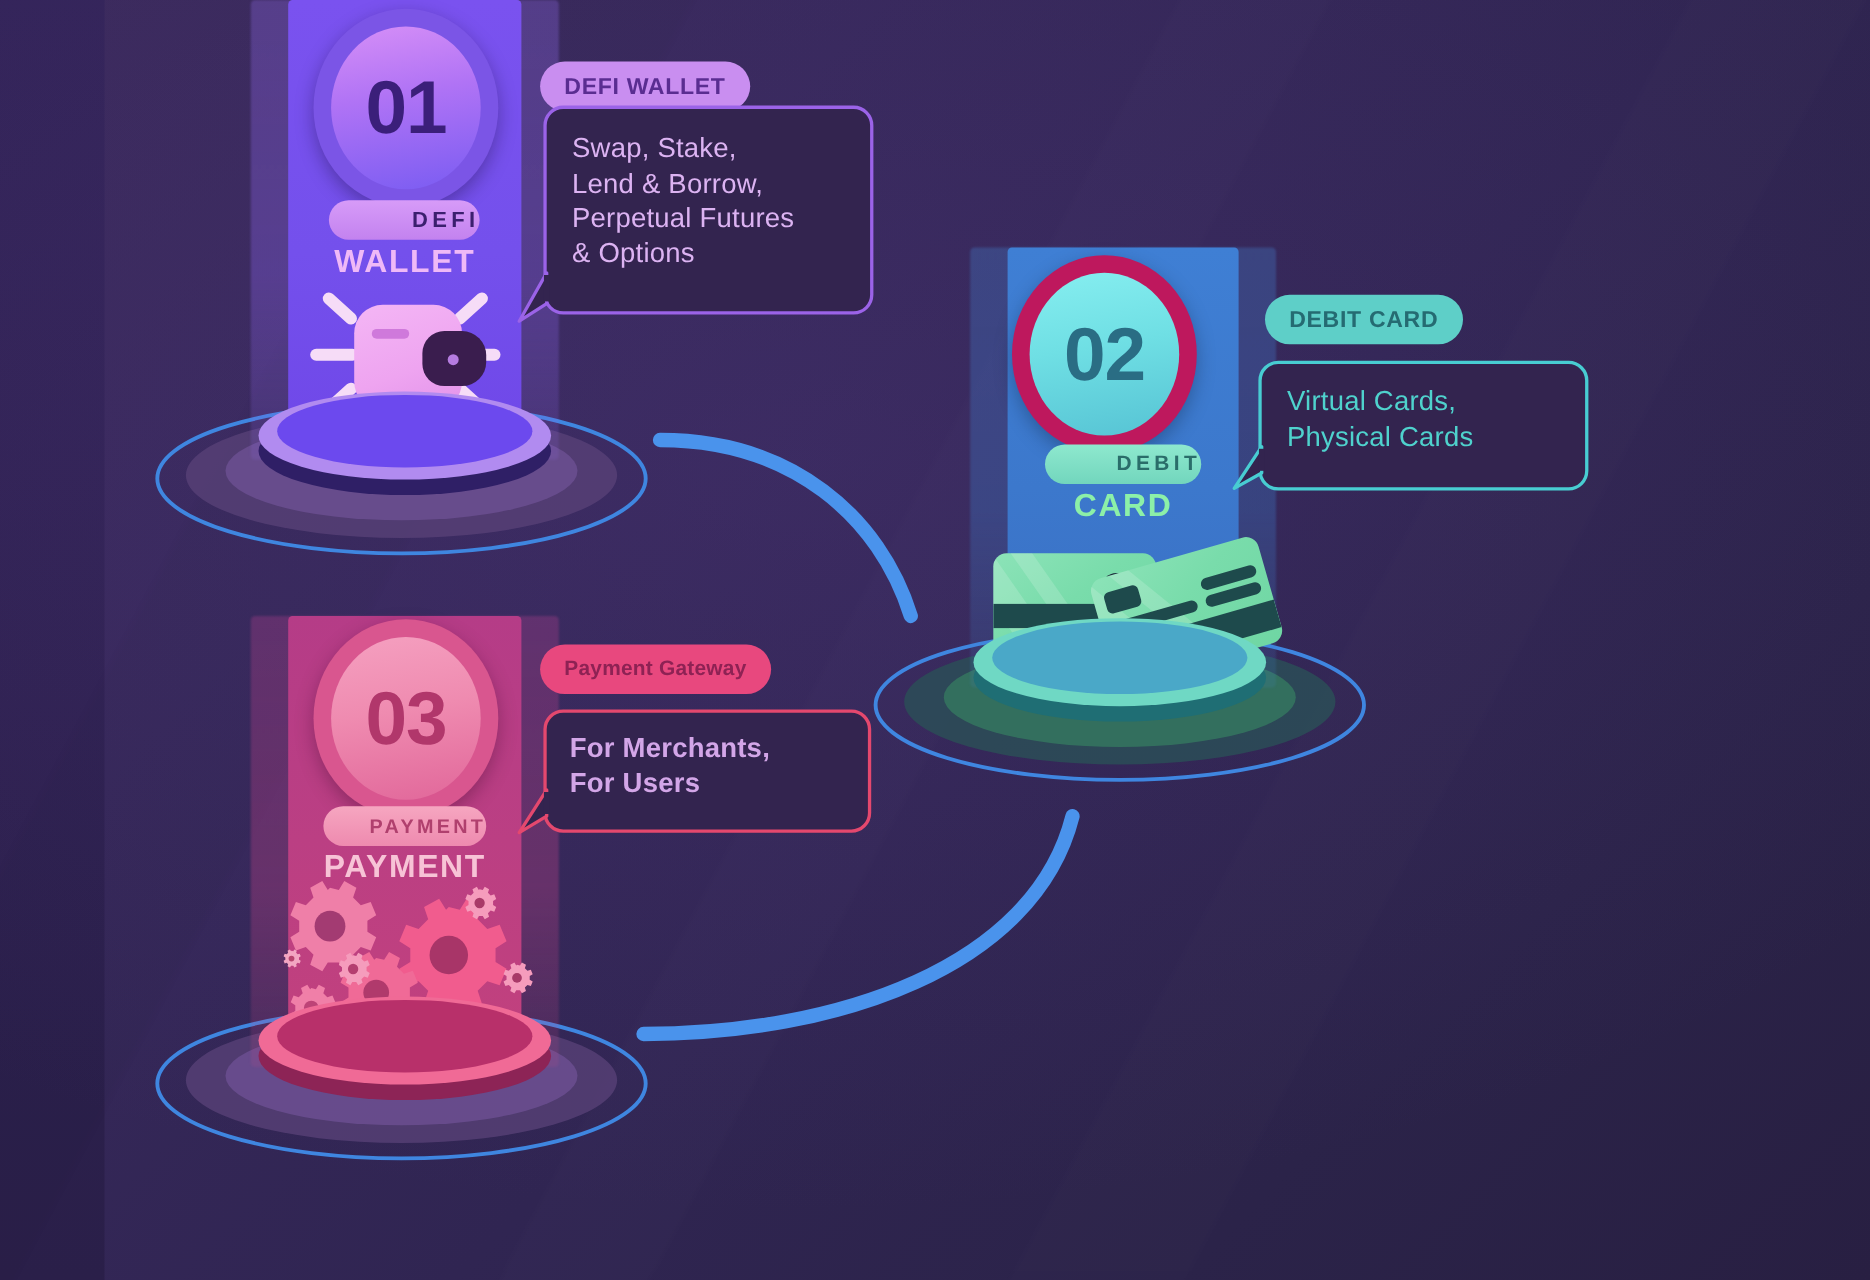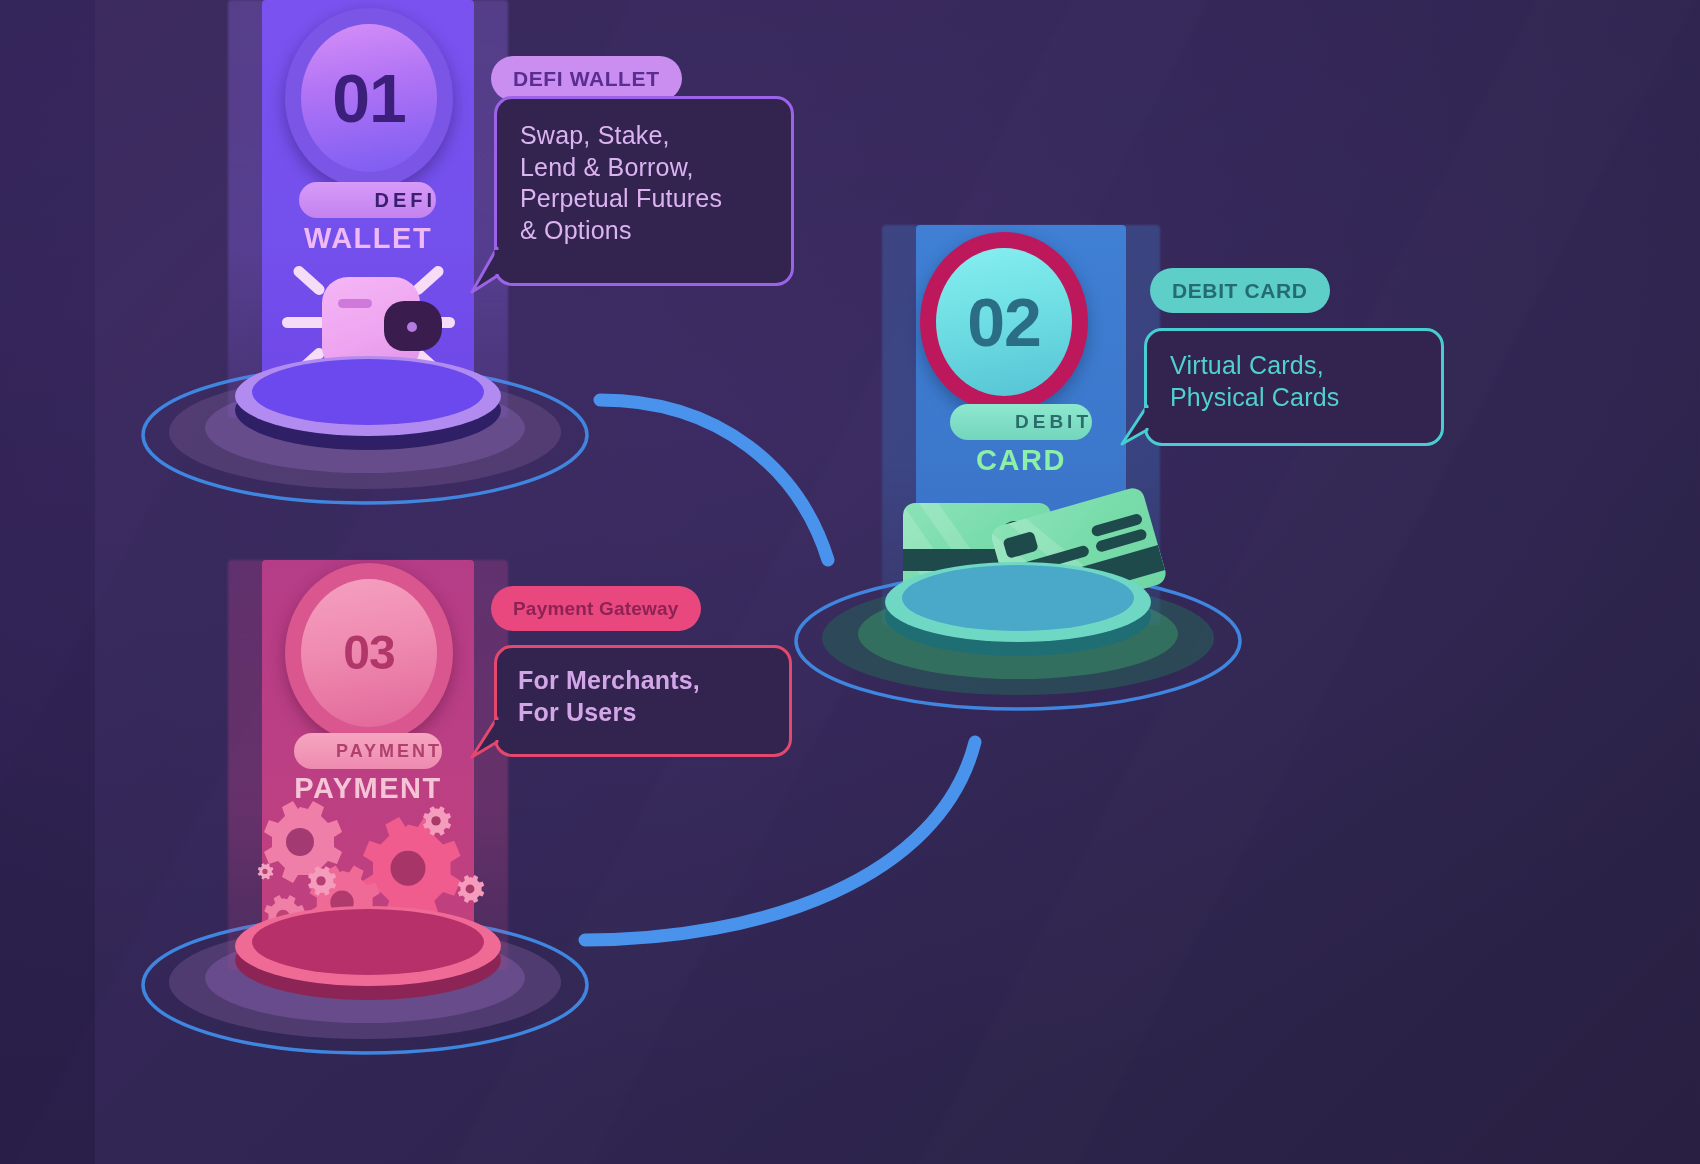--- a/index.html
+++ b/index.html
@@ -212,21 +212,21 @@
   <div class="pillar" style="left:228px;top:560px;width:280px;height:410px;
               background:linear-gradient(180deg,rgba(200,70,150,.28) 0%,rgba(205,70,140,.32) 60%,rgba(210,80,140,.14) 100%);
               filter:blur(1px);"></div>
   <div class="pillar" style="left:262px;top:560px;width:212px;height:408px;
               background:linear-gradient(180deg,#b53c87 0%,#bb3f83 50%,#c2417d 100%);"></div>
 
   <div class="badge" style="left:285px;top:563px;width:168px;height:180px;background:#d9568f;
               box-shadow:0 6px 16px rgba(60,10,40,.35);">
     <div class="badge-inner" style="left:16px;top:16px;width:136px;height:148px;
                 background:linear-gradient(170deg,#f5a0c0 0%,#ef8bb0 45%,#e1679a 100%);">
-      <span class="badge-num" style="font-size:48px;color:#b1376b;">03</span>
+      <span class="badge-num" style="font-size:68px;color:#b1376b;">03</span>
     </div>
   </div>
 
   <div class="mini-pill" style="left:294px;top:733px;width:148px;height:36px;
               background:linear-gradient(180deg,#f6a6c0 0%,#ee8aaf 100%);font-size:18px;letter-spacing:3px;color:#b0406e;">
     <span>PAYMENT</span>
   </div>
   <div class="sub-label" style="left:262px;top:772px;width:212px;font-size:29px;color:#f7c3d6;">
     <span>PAYMENT</span>
   </div>

